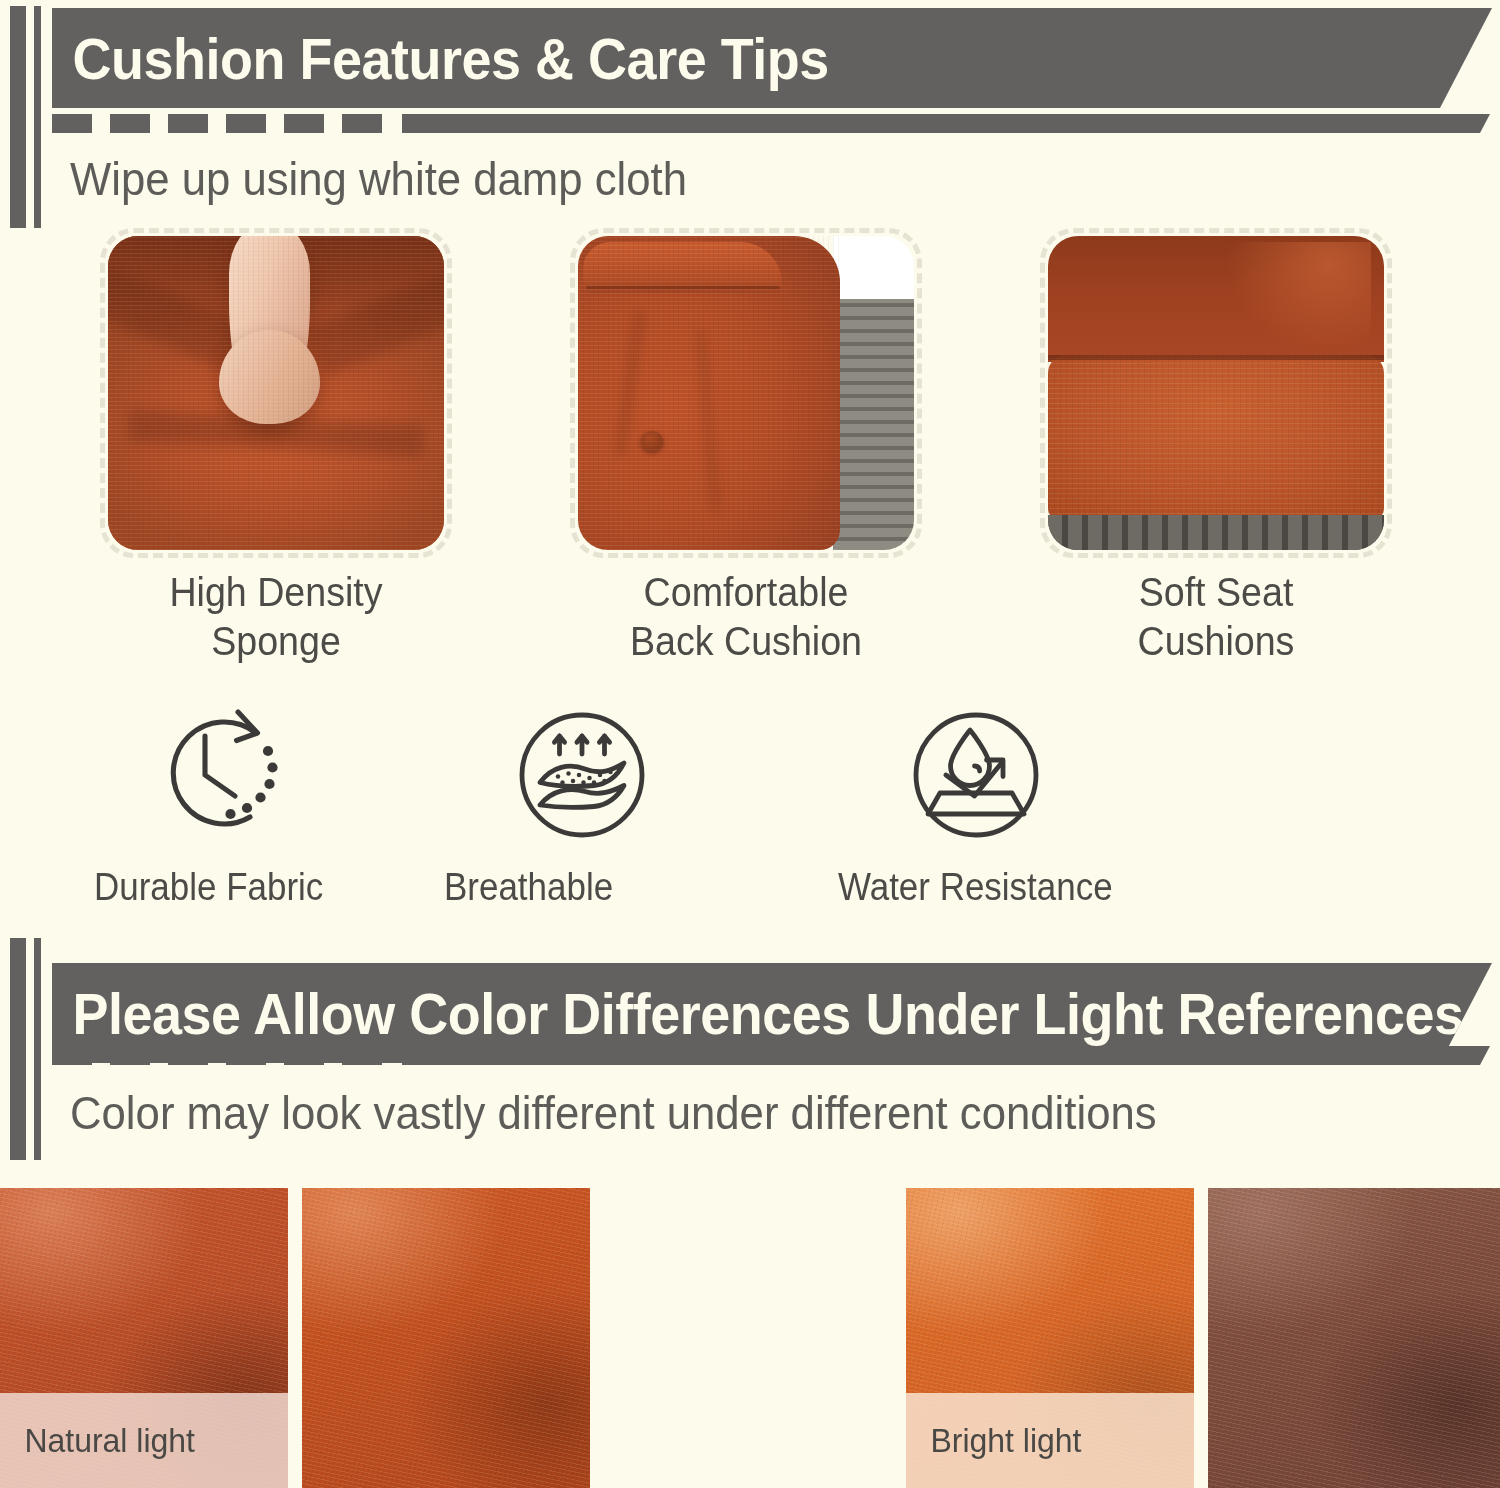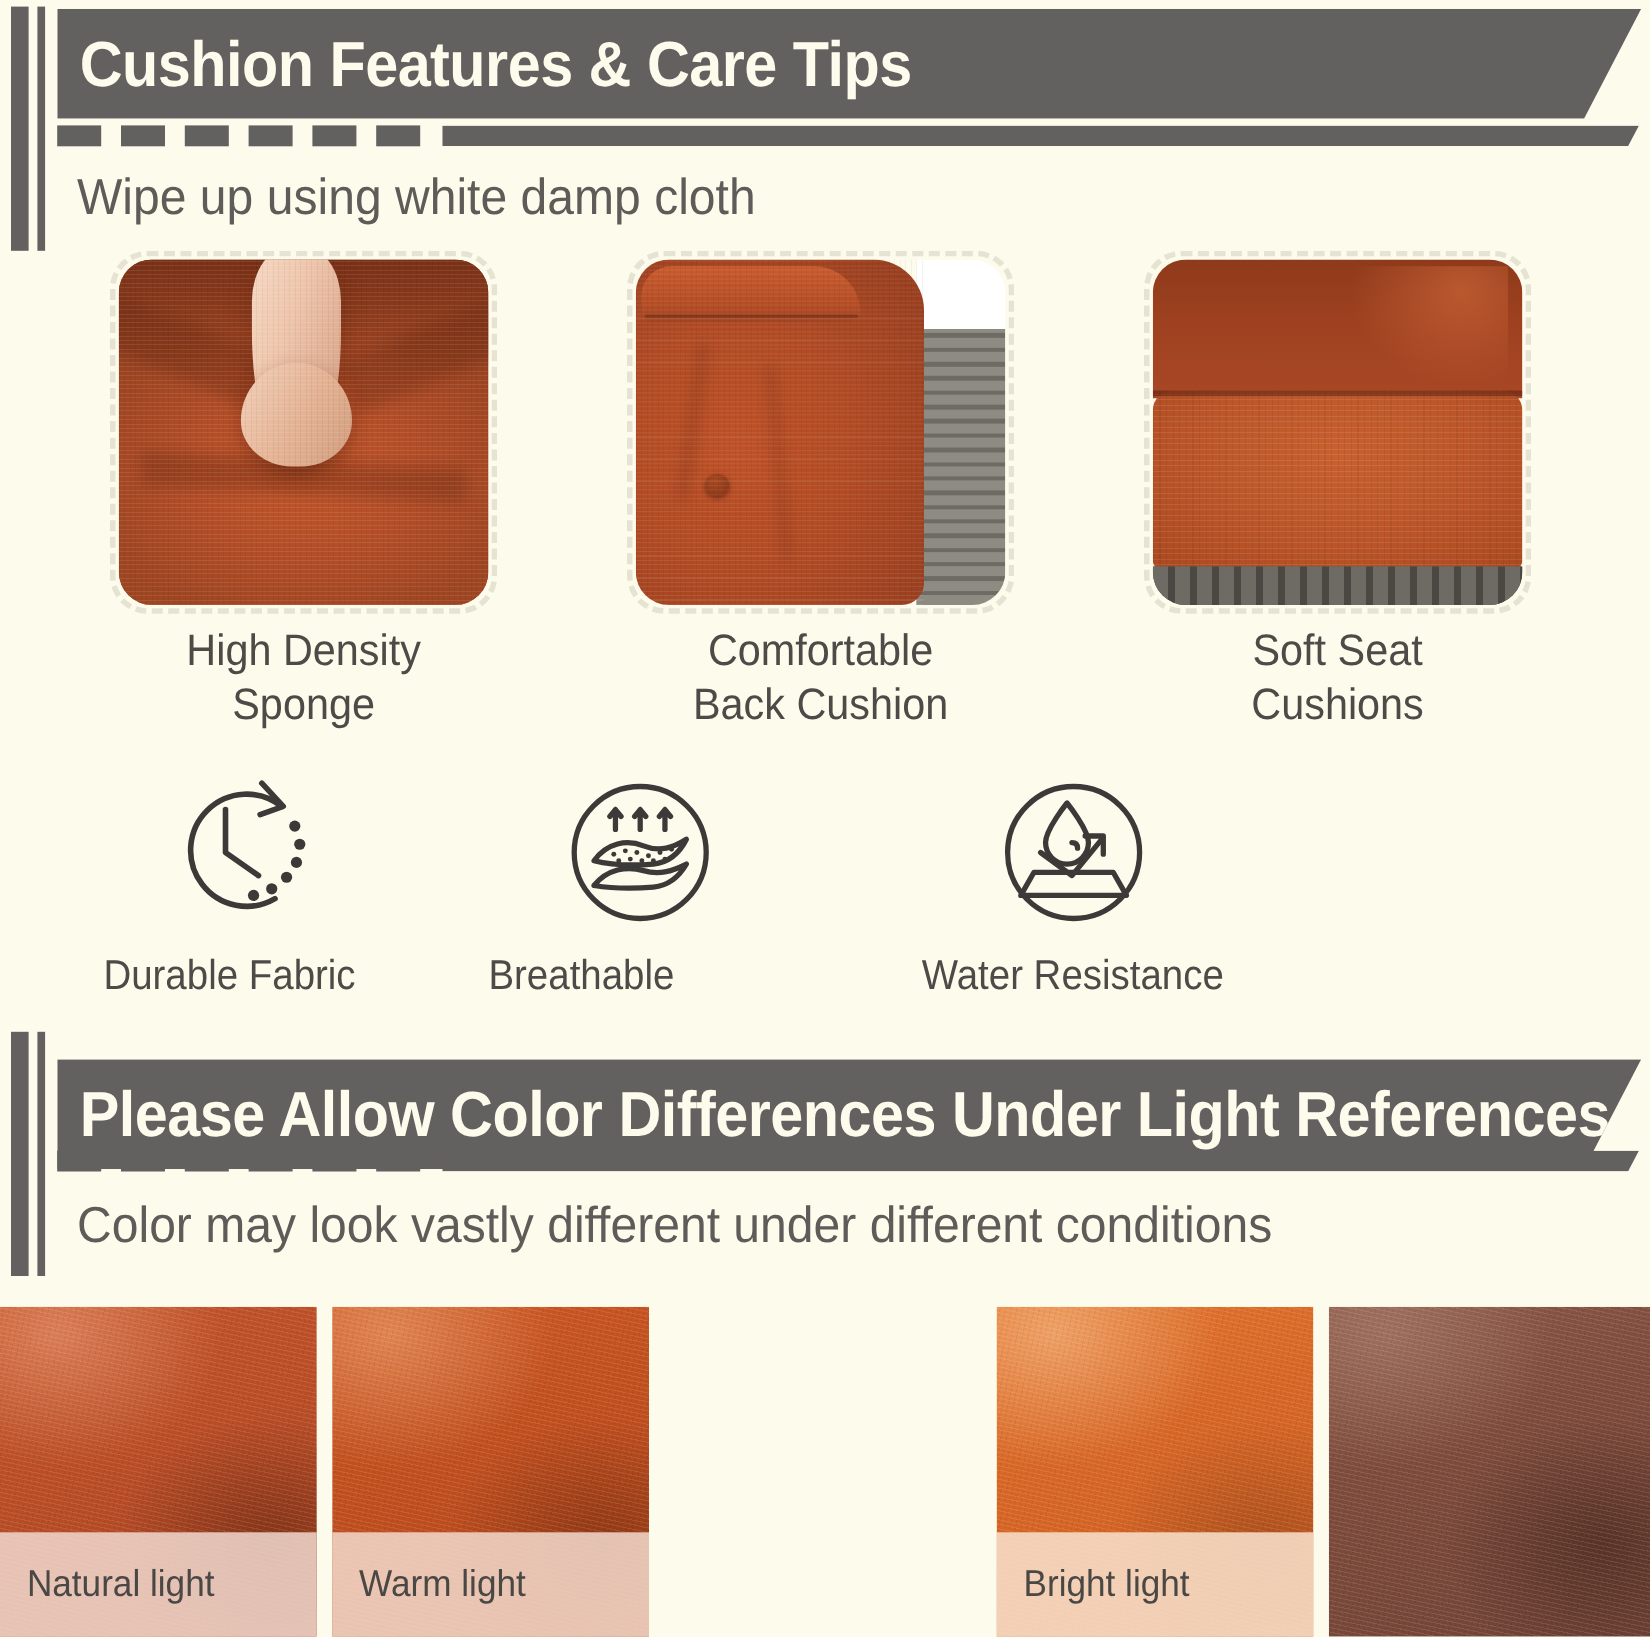--- a/index.html
+++ b/index.html
@@ -477,23 +477,20 @@
     <div class="swatch-weave"></div>
     <div class="swatch-band" style="background:rgba(240,215,205,0.86);">
       <div class="swatch-label">Natural light</div>
     </div>
   </div>
 
   <div class="swatch" style="left:302px;">
     <div class="swatch-fabric" style="background:linear-gradient(160deg,#CE5926 0%,#C2501F 40%,#B2471C 100%);"></div>
     <div class="swatch-drape" style="background:radial-gradient(ellipse 90% 70% at 18% 8%, rgba(255,200,150,.40) 0%, rgba(0,0,0,0) 58%), radial-gradient(ellipse 70% 55% at 85% 72%, rgba(70,24,8,.36) 0%, rgba(0,0,0,0) 70%);"></div>
     <div class="swatch-weave"></div>
-    <div class="swatch-band" style="background:rgba(242,216,203,0.86);">
-      <div class="swatch-label">Warm light</div>
-    </div>
   </div>
 
 
   <div class="swatch" style="left:906px;">
     <div class="swatch-fabric" style="background:linear-gradient(160deg,#E4762F 0%,#D86726 40%,#CD5E22 100%);"></div>
     <div class="swatch-drape" style="background:radial-gradient(ellipse 90% 70% at 18% 8%, rgba(255,215,170,.45) 0%, rgba(0,0,0,0) 58%), radial-gradient(ellipse 70% 55% at 85% 72%, rgba(90,40,14,.30) 0%, rgba(0,0,0,0) 70%);"></div>
     <div class="swatch-weave"></div>
     <div class="swatch-band" style="background:rgba(248,226,205,0.86);">
       <div class="swatch-label">Bright light</div>
     </div>

